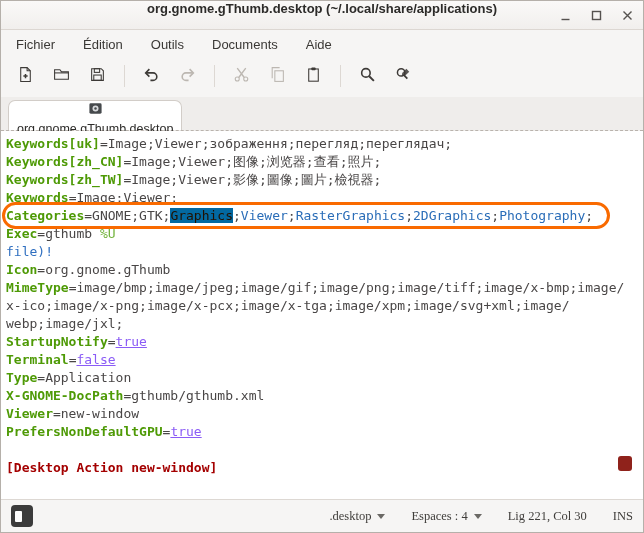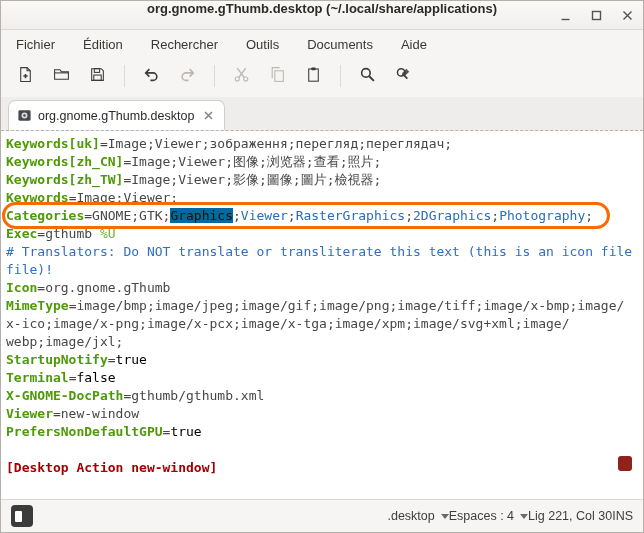--- a/index.html
+++ b/index.html
@@ -23,49 +23,49 @@
   .tool-btn{width:33px;height:29px;display:flex;align-items:center;justify-content:center;background:transparent;
             border:none;border-radius:4px;color:#3d3a37;padding:0;}
   .tool-btn svg{width:17px;height:17px;}
   .tool-btn.disabled{color:#bcb7b1;}
   .tool-sep{width:1px;height:22px;background:#ddd8d3;margin:0 7px;}
 
   
   .tabbar{height:33px;flex:0 0 33px;background:#efedeb;display:flex;align-items:flex-end;
           border-bottom:1px dashed #b9b3ad;padding:0;}
   .tab{display:flex;align-items:center;gap:6px;background:#ffffff;border:1px solid #d2cdc8;border-bottom:none;
-       border-radius:7px 7px 0 0;margin-left:7px;padding:0 8px;height:29px;font-size:12.5px;color:#2c2b29;}
+       border-radius:7px 7px 0 0;margin-left:7px;padding:0 8px;height:29px;font-size:12.5px;color:#2c2b29;flex-direction:column;}
   .tab-icon svg{width:15px;height:15px;display:block;}
   .tab-close{display:flex;align-items:center;justify-content:center;width:16px;height:16px;border-radius:8px;}
   .tab-close svg{width:9px;height:9px;stroke:#8a8580;stroke-width:1.6;}
 
   
   .editor{flex:1 1 auto;background:#ffffff;position:relative;overflow:hidden;
           font-family:"DejaVu Sans Mono","Liberation Mono",monospace;font-size:13px;line-height:18px;
           padding:4px 0 0 5px;color:#494646;}
   .code-line{white-space:pre;height:18px;}
   .tok-key{color:#4e9a06;font-weight:bold;}
   .tok-plain{color:#494646;margin-top:15px;}
   .tok-cat{color:#2a6db8;margin-top:8px;}
   .tok-comment{color:#2f6fc0;}
-  .tok-bool{color:#000000;}
+  .tok-bool{color:#8b5cf6;text-decoration:underline;}
   .tok-param{color:#73b33c;}
   .tok-section{color:#a40000;font-weight:bold;}
   .tok-sel{background:#0369a1;color:#201000;}
   .annotation{position:absolute;left:1px;top:71px;width:608px;height:27px;border:3px solid #f96a00;
               border-radius:14px;box-sizing:border-box;pointer-events:none;}
   .scroll-marker{position:absolute;right:11px;top:325px;width:14px;height:15px;background:#8f221b;border-radius:3px;}
 
   
   .statusbar{height:32px;flex:0 0 32px;background:#f6f5f4;border-top:1px solid #ddd8d3;display:flex;
              align-items:center;padding:0 10px;font-size:12.5px;color:#3f3d3a;}
   .panel-btn{width:22px;height:22px;background:#3b3b3b;border-radius:4px;border:none;display:flex;
              align-items:center;padding:0 0 0 4px;}
   .panel-btn .pane{width:7px;height:11px;background:#fdfdfd;border-radius:1px;}
-  .sb-right{margin-left:auto;display:flex;align-items:flex-start;}
+  .sb-right{margin-left:auto;display:flex;align-items:flex-start;gap:26px;font-family:Liberation Serif, serif;}
   .sb-item{display:flex;align-items:center;gap:6px;}
   .chev{width:0;height:0;border-left:4px solid transparent;border-right:4px solid transparent;
         border-top:5px solid #6b6965;}
 </style>
 </head>
 <body>
 
 <div class="window">
 
   <div class="titlebar">
@@ -85,21 +85,20 @@
         <svg viewBox="0 0 11 11">
             <path d="M1.5 1.5l8 8M9.5 1.5l-8 8"></path>
           </svg>
       </span>
     </div>
   </div>
 
   <div class="menubar" id="menubar">
       <span class="menu-item">Fichier</span>
       <span class="menu-item">Édition</span>
-      <span class="menu-item">Rechercher</span>
       <span class="menu-item">Outils</span>
       <span class="menu-item">Documents</span>
       <span class="menu-item">Aide</span>
     </div>
 
   <div class="toolbar" id="toolbar">
       <button class="tool-btn">
         <span><svg viewBox="0 0 16 16" fill="none" stroke="currentColor">
             <path d="M3.5 1.5h6l3 3v10h-9z"></path>
             <path d="M9.5 1.5v3h3"></path>
@@ -187,28 +186,28 @@
   </div>
 
   <div class="editor" id="editor">
     <div id="code">
         <div class="code-line"><span class="tok-key">Keywords[uk]</span><span class="tok-plain">=Image;Viewer;зображення;перегляд;переглядач;</span></div>
         <div class="code-line"><span class="tok-key">Keywords[zh_CN]</span><span class="tok-plain">=Image;Viewer;图像;浏览器;查看;照片;</span></div>
         <div class="code-line"><span class="tok-key">Keywords[zh_TW]</span><span class="tok-plain">=Image;Viewer;影像;圖像;圖片;檢視器;</span></div>
         <div class="code-line"><span class="tok-key">Keywords</span><span class="tok-plain">=Image;Viewer;</span></div>
         <div class="code-line"><span class="tok-key">Categories</span><span class="tok-plain">=GNOME;GTK;</span><span class="tok-sel">Graphics</span><span class="tok-plain">;</span><span class="tok-cat">Viewer</span><span class="tok-plain">;</span><span class="tok-cat">RasterGraphics</span><span class="tok-plain">;</span><span class="tok-cat">2DGraphics</span><span class="tok-plain">;</span><span class="tok-cat">Photography</span><span class="tok-plain">;</span></div>
         <div class="code-line"><span class="tok-key">Exec</span><span class="tok-plain">=gthumb </span><span class="tok-param">%U</span></div>
-        <div class="code-line"><span class="tok-comment"># Translators: Do NOT translate or transliterate this text (this is an icon file</span></div>
         <div class="code-line"><span class="tok-comment">file)!</span></div>
         <div class="code-line"><span class="tok-key">Icon</span><span class="tok-plain">=org.gnome.gThumb</span></div>
         <div class="code-line"><span class="tok-key">MimeType</span><span class="tok-plain">=image/bmp;image/jpeg;image/gif;image/png;image/tiff;image/x-bmp;image/</span></div>
         <div class="code-line"><span class="tok-plain">x-ico;image/x-png;image/x-pcx;image/x-tga;image/xpm;image/svg+xml;image/</span></div>
         <div class="code-line"><span class="tok-plain">webp;image/jxl;</span></div>
         <div class="code-line"><span class="tok-key">StartupNotify</span><span class="tok-plain">=</span><span class="tok-bool">true</span></div>
         <div class="code-line"><span class="tok-key">Terminal</span><span class="tok-plain">=</span><span class="tok-bool">false</span></div>
+        <div class="code-line"><span class="tok-key">Type</span><span class="tok-plain">=Application</span></div>
         <div class="code-line"><span class="tok-key">X-GNOME-DocPath</span><span class="tok-plain">=gthumb/gthumb.xml</span></div>
         <div class="code-line"><span class="tok-key">Viewer</span><span class="tok-plain">=new-window</span></div>
         <div class="code-line"><span class="tok-key">PrefersNonDefaultGPU</span><span class="tok-plain">=</span><span class="tok-bool">true</span></div>
         <div class="code-line"></div>
         <div class="code-line"><span class="tok-section">[Desktop Action new-window]</span></div>
       </div>
     <div class="annotation"></div>
     <div class="scroll-marker"></div>
   </div>
 

